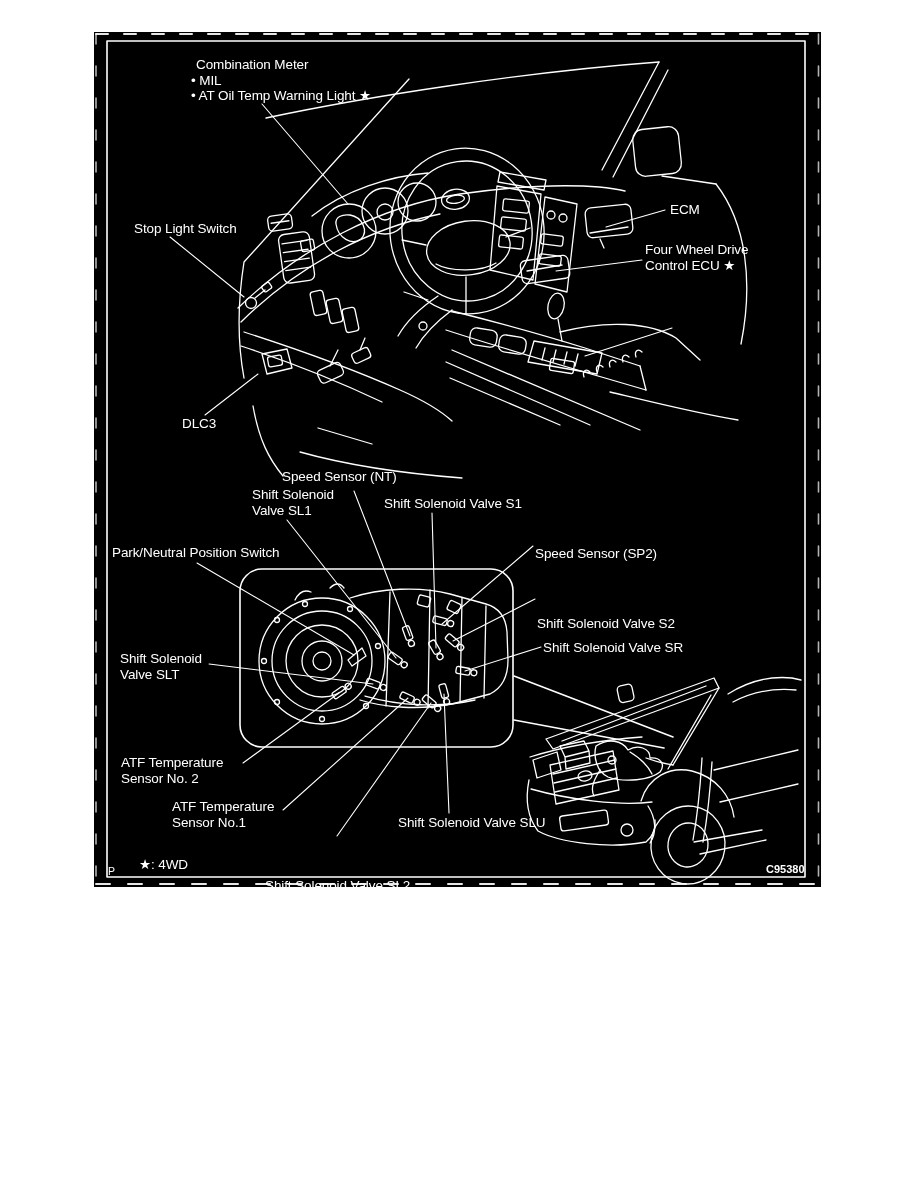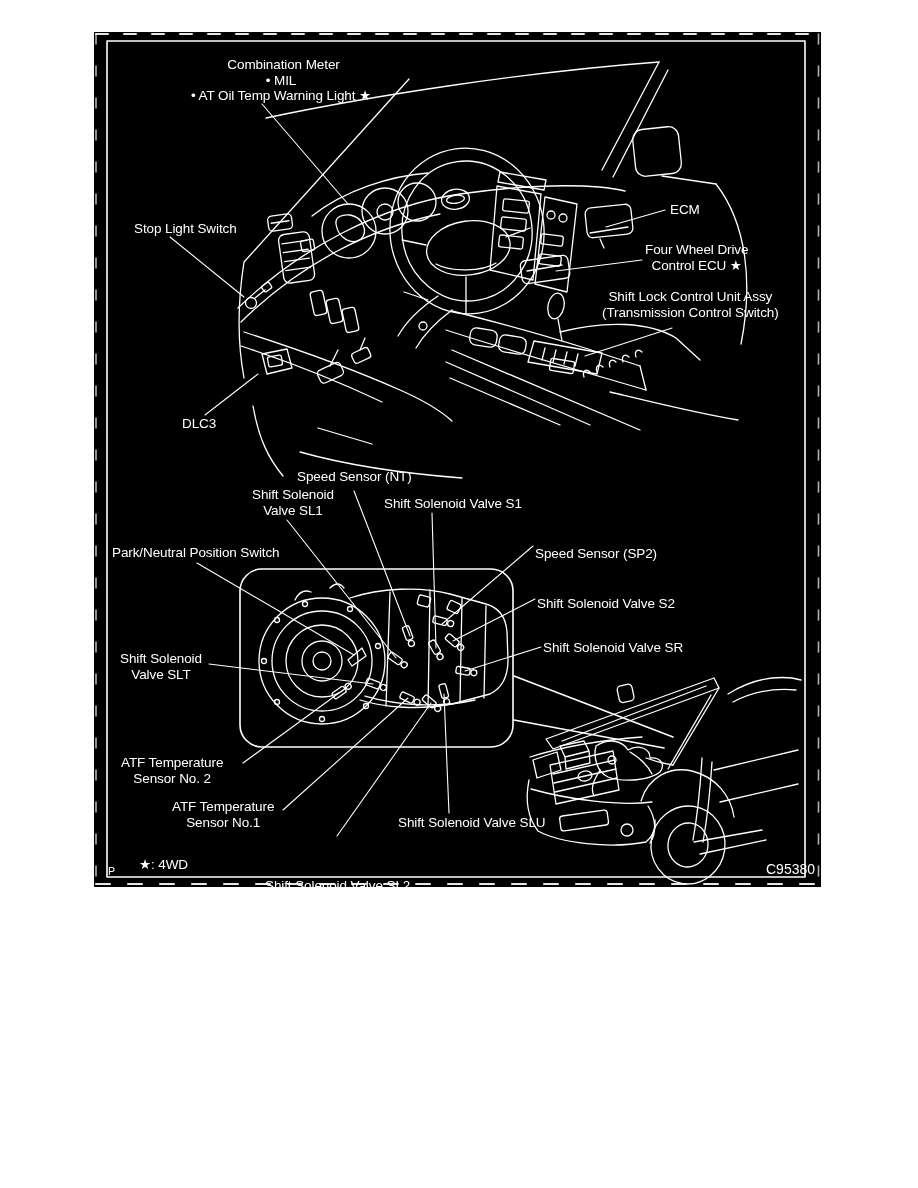--- a/index.html
+++ b/index.html
@@ -1,23 +1,23 @@
 <!DOCTYPE html>
 <html><head>
 <meta charset="utf-8">
 <style>
   html,body{margin:0;padding:0;}
   body{width:918px;height:1188px;background:#ffffff;font-family:"Liberation Sans",sans-serif;}
   .stage{position:relative;width:918px;height:1188px;background:#ffffff;overflow:hidden;}
   .panel{position:absolute;left:94px;top:32px;width:727px;height:855px;background:#000000;}
   svg.art{position:absolute;left:0;top:0;width:918px;height:1188px;}
-  .lbl{position:absolute;color:#ffffff;font-size:13.5px;line-height:15.5px;letter-spacing:-0.1px;white-space:nowrap;text-align:center;}
+  .lbl{position:absolute;color:#ffffff;font-size:13.5px;line-height:15.5px;letter-spacing:-0.1px;white-space:nowrap;}
   .lbl .ln{display:block;}
   .tiny{font-size:10.5px;}
-  .code{font-size:14px;font-weight:normal;letter-spacing:0;}
+  .code{font-size:11px;font-weight:bold;letter-spacing:0;}
 </style>
 </head>
 <body>
 
 <div class="stage">
   <div class="panel"></div>
 
   <svg class="art" viewBox="0 0 918 1188" fill="none" stroke="#ffffff" stroke-width="1.3" stroke-linecap="round" stroke-linejoin="round">
 
     <g>
@@ -271,41 +271,37 @@
 
   <div class="lbl" style="left:134px;top:221px">Stop Light Switch</div>
 
   <div class="lbl" style="left:670px;top:202px">ECM</div>
 
   <div class="lbl" style="left:645px;top:242px">
     <span class="ln">Four Wheel Drive</span>
     <span class="ln">Control ECU ★</span>
   </div>
 
-  <div class="lbl" style="left:602px;top:289px">
-    <span class="ln">Shift Lock Control Unit Assy</span>
-    <span class="ln">(Transmission Control Switch)</span>
-  </div>
 
   <div class="lbl" style="left:182px;top:416px">DLC3</div>
 
-  <div class="lbl" style="left:297px;top:469px">Speed Sensor (NT)</div>
+  <div class="lbl" style="left:282px;top:469px">Speed Sensor (NT)</div>
 
   <div class="lbl" style="left:252px;top:487px">
     <span class="ln">Shift Solenoid</span>
     <span class="ln">Valve SL1</span>
   </div>
 
   <div class="lbl" style="left:384px;top:496px">Shift Solenoid Valve S1</div>
 
   <div class="lbl" style="left:535px;top:546px">Speed Sensor (SP2)</div>
 
   <div class="lbl" style="left:112px;top:545px">Park/Neutral Position Switch</div>
 
-  <div class="lbl" style="left:537px;top:596px">Shift Solenoid Valve S2</div>
+  <div class="lbl" style="left:537px;top:616px">Shift Solenoid Valve S2</div>
 
   <div class="lbl" style="left:543px;top:640px">Shift Solenoid Valve SR</div>
 
   <div class="lbl" style="left:120px;top:651px">
     <span class="ln">Shift Solenoid</span>
     <span class="ln">Valve SLT</span>
   </div>
 
   <div class="lbl" style="left:121px;top:755px">
     <span class="ln">ATF Temperature</span>

